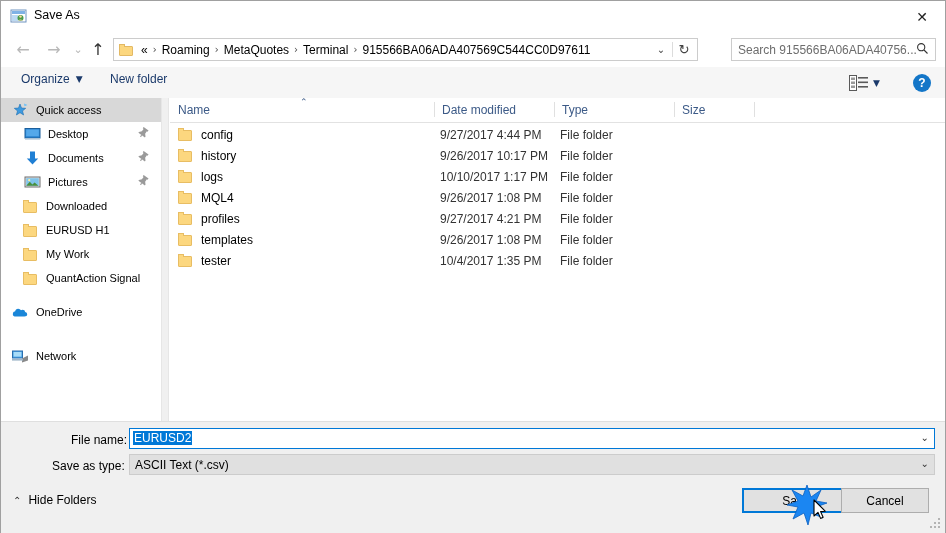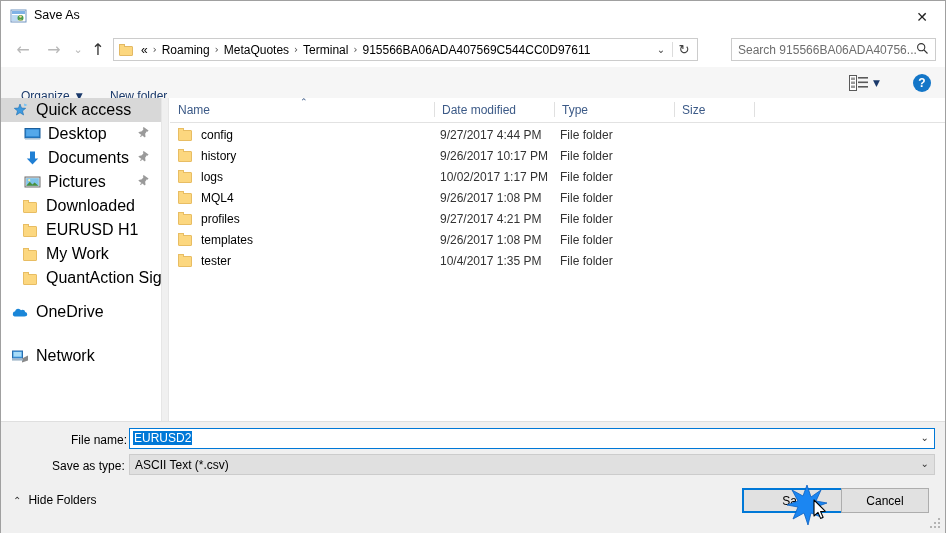--- a/index.html
+++ b/index.html
@@ -32,35 +32,35 @@
   .crumb-sep{color:#4a4a4a;font-size:10px;padding:0 2px;font-family:"DejaVu Sans",sans-serif;}
   .addr-dd{position:absolute;right:26px;top:0;height:21px;width:20px;display:flex;align-items:center;justify-content:center;color:#444;font-size:10px;font-family:"DejaVu Sans",sans-serif;}
   .addr-refresh{position:absolute;right:2px;top:0;height:21px;width:22px;display:flex;align-items:center;justify-content:center;color:#444;font-size:13px;font-family:"DejaVu Sans",sans-serif;}
   .addr-div{position:absolute;right:24px;top:3px;height:15px;width:1px;background:#dcdcdc;}
   .searchbox{position:absolute;left:730px;top:6px;width:205px;height:23px;border:1px solid #cccccc;background:#fff;box-sizing:border-box;display:flex;align-items:center;}
   .search-ph{margin-left:6px;font-size:12px;color:#6d6d6d;white-space:nowrap;overflow:hidden;}
   .search-icon{position:absolute;right:6px;top:3px;font-size:13px;color:#444;font-family:"DejaVu Sans",sans-serif;}
 
   
   .toolbar{position:absolute;left:0;top:66px;width:944px;height:31px;background:#f6f6f6;border-bottom:1px solid #e2e2e2;}
-  .tb-item{position:absolute;top:19px;height:20px;display:flex;align-items:center;font-size:12px;color:#1b3a6b;padding:0 6px;}
+  .tb-item{position:absolute;top:2px;height:20px;display:flex;align-items:center;font-size:12px;color:#1b3a6b;padding:0 6px;}
   .tb-organize{left:14px;}
   .tb-caret{margin-left:6px;font-size:9px;color:#1b3a6b;font-family:"DejaVu Sans",sans-serif;}
   .tb-newfolder{left:103px;}
   .tb-view{position:absolute;left:848px;top:8px;width:20px;height:16px;}
   .tb-view-caret{position:absolute;left:872px;top:11px;font-size:9px;color:#1b3a6b;font-family:"DejaVu Sans",sans-serif;}
   .tb-help{position:absolute;left:912px;top:7px;width:18px;height:18px;border-radius:50%;background:#1376c8;color:#fff;font-size:12px;font-weight:bold;display:flex;align-items:center;justify-content:center;font-family:"Liberation Sans",sans-serif;}
 
   
   .body{position:absolute;left:0;top:97px;width:944px;height:323px;background:#ffffff;}
   .sidebar{position:absolute;left:0;top:0;width:160px;height:323px;background:#ffffff;overflow:hidden;}
   .sb-item{position:relative;height:24px;display:flex;align-items:center;font-size:12px;color:#000;padding-left:10px;white-space:nowrap;}
   .sb-item.selected{background:#d8d8d8;}
   .sb-ico{width:20px;height:16px;margin-right:5px;position:relative;flex:none;}
-  .sb-label{font-size:16px;}
+  .sb-label{font-size:11px;}
   .sb-pin{position:absolute;right:12px;top:5px;font-size:11px;color:#8a8a8a;font-family:"DejaVu Sans",sans-serif;transform:rotate(35deg);}
   .sb-gap{height:10px;}
   .sb-indent{padding-left:22px;}
 
   .splitter{position:absolute;left:160px;top:0;width:8px;height:323px;background:#f0f0f0;border-left:1px solid #e6e6e6;border-right:1px solid #e6e6e6;box-sizing:border-box;}
 
   .filepane{position:absolute;left:169px;top:0;width:775px;height:323px;background:#ffffff;}
   .colhead{position:absolute;left:0;top:0;width:775px;height:24px;background:#ffffff;border-bottom:1px solid #e2e2e2;}
   .col{position:absolute;top:0;height:23px;display:flex;align-items:center;font-size:12px;color:#3c5a87;padding-left:8px;box-sizing:border-box;}
   .col-div{position:absolute;top:4px;width:1px;height:15px;background:#e0e0e0;}
@@ -301,21 +301,21 @@
           </span>
           <span class="cell-date">9/26/2017 10:17 PM</span>
           <span class="cell-type">File folder</span>
           <span class="cell-size"></span>
         </div>
         <div class="row">
           <span class="cell-name">
             <span class="folder-ico"></span>
             <span>logs</span>
           </span>
-          <span class="cell-date">10/02/2017 1:17 PM</span>
+          <span class="cell-date">10/10/2017 1:17 PM</span>
           <span class="cell-type">File folder</span>
           <span class="cell-size"></span>
         </div>
         <div class="row">
           <span class="cell-name">
             <span class="folder-ico"></span>
             <span>MQL4</span>
           </span>
           <span class="cell-date">9/26/2017 1:08 PM</span>
           <span class="cell-type">File folder</span>

